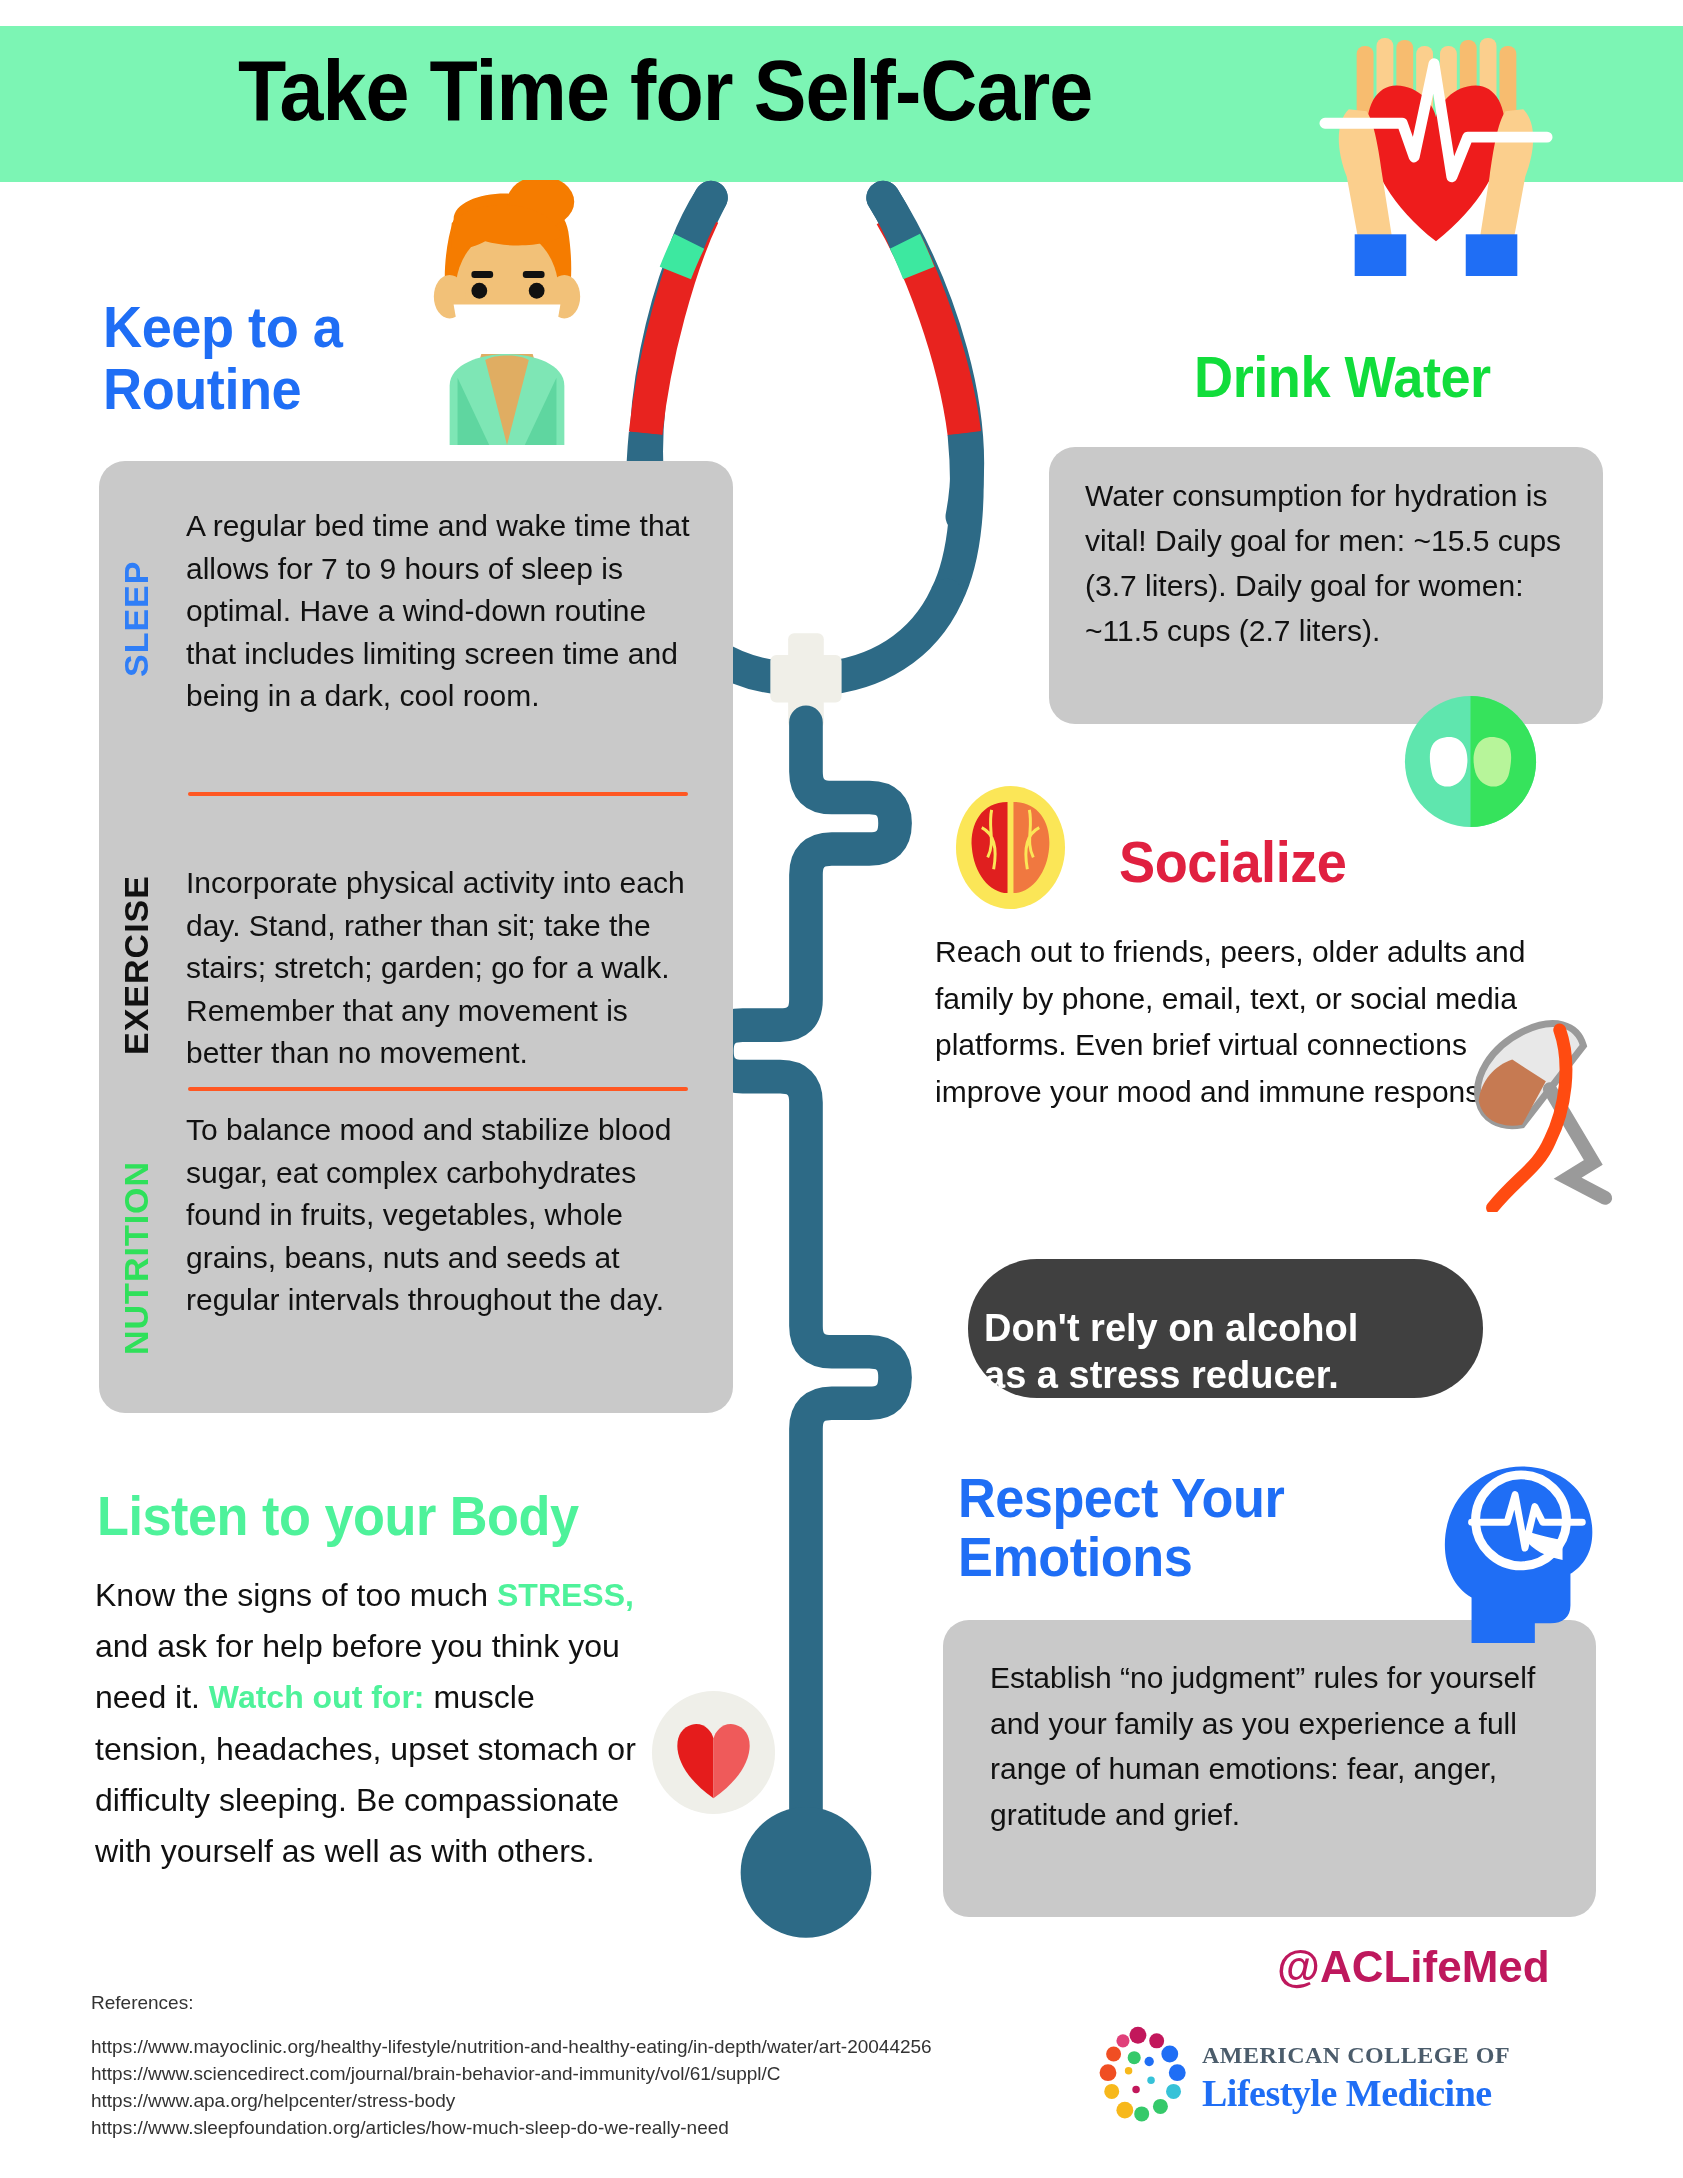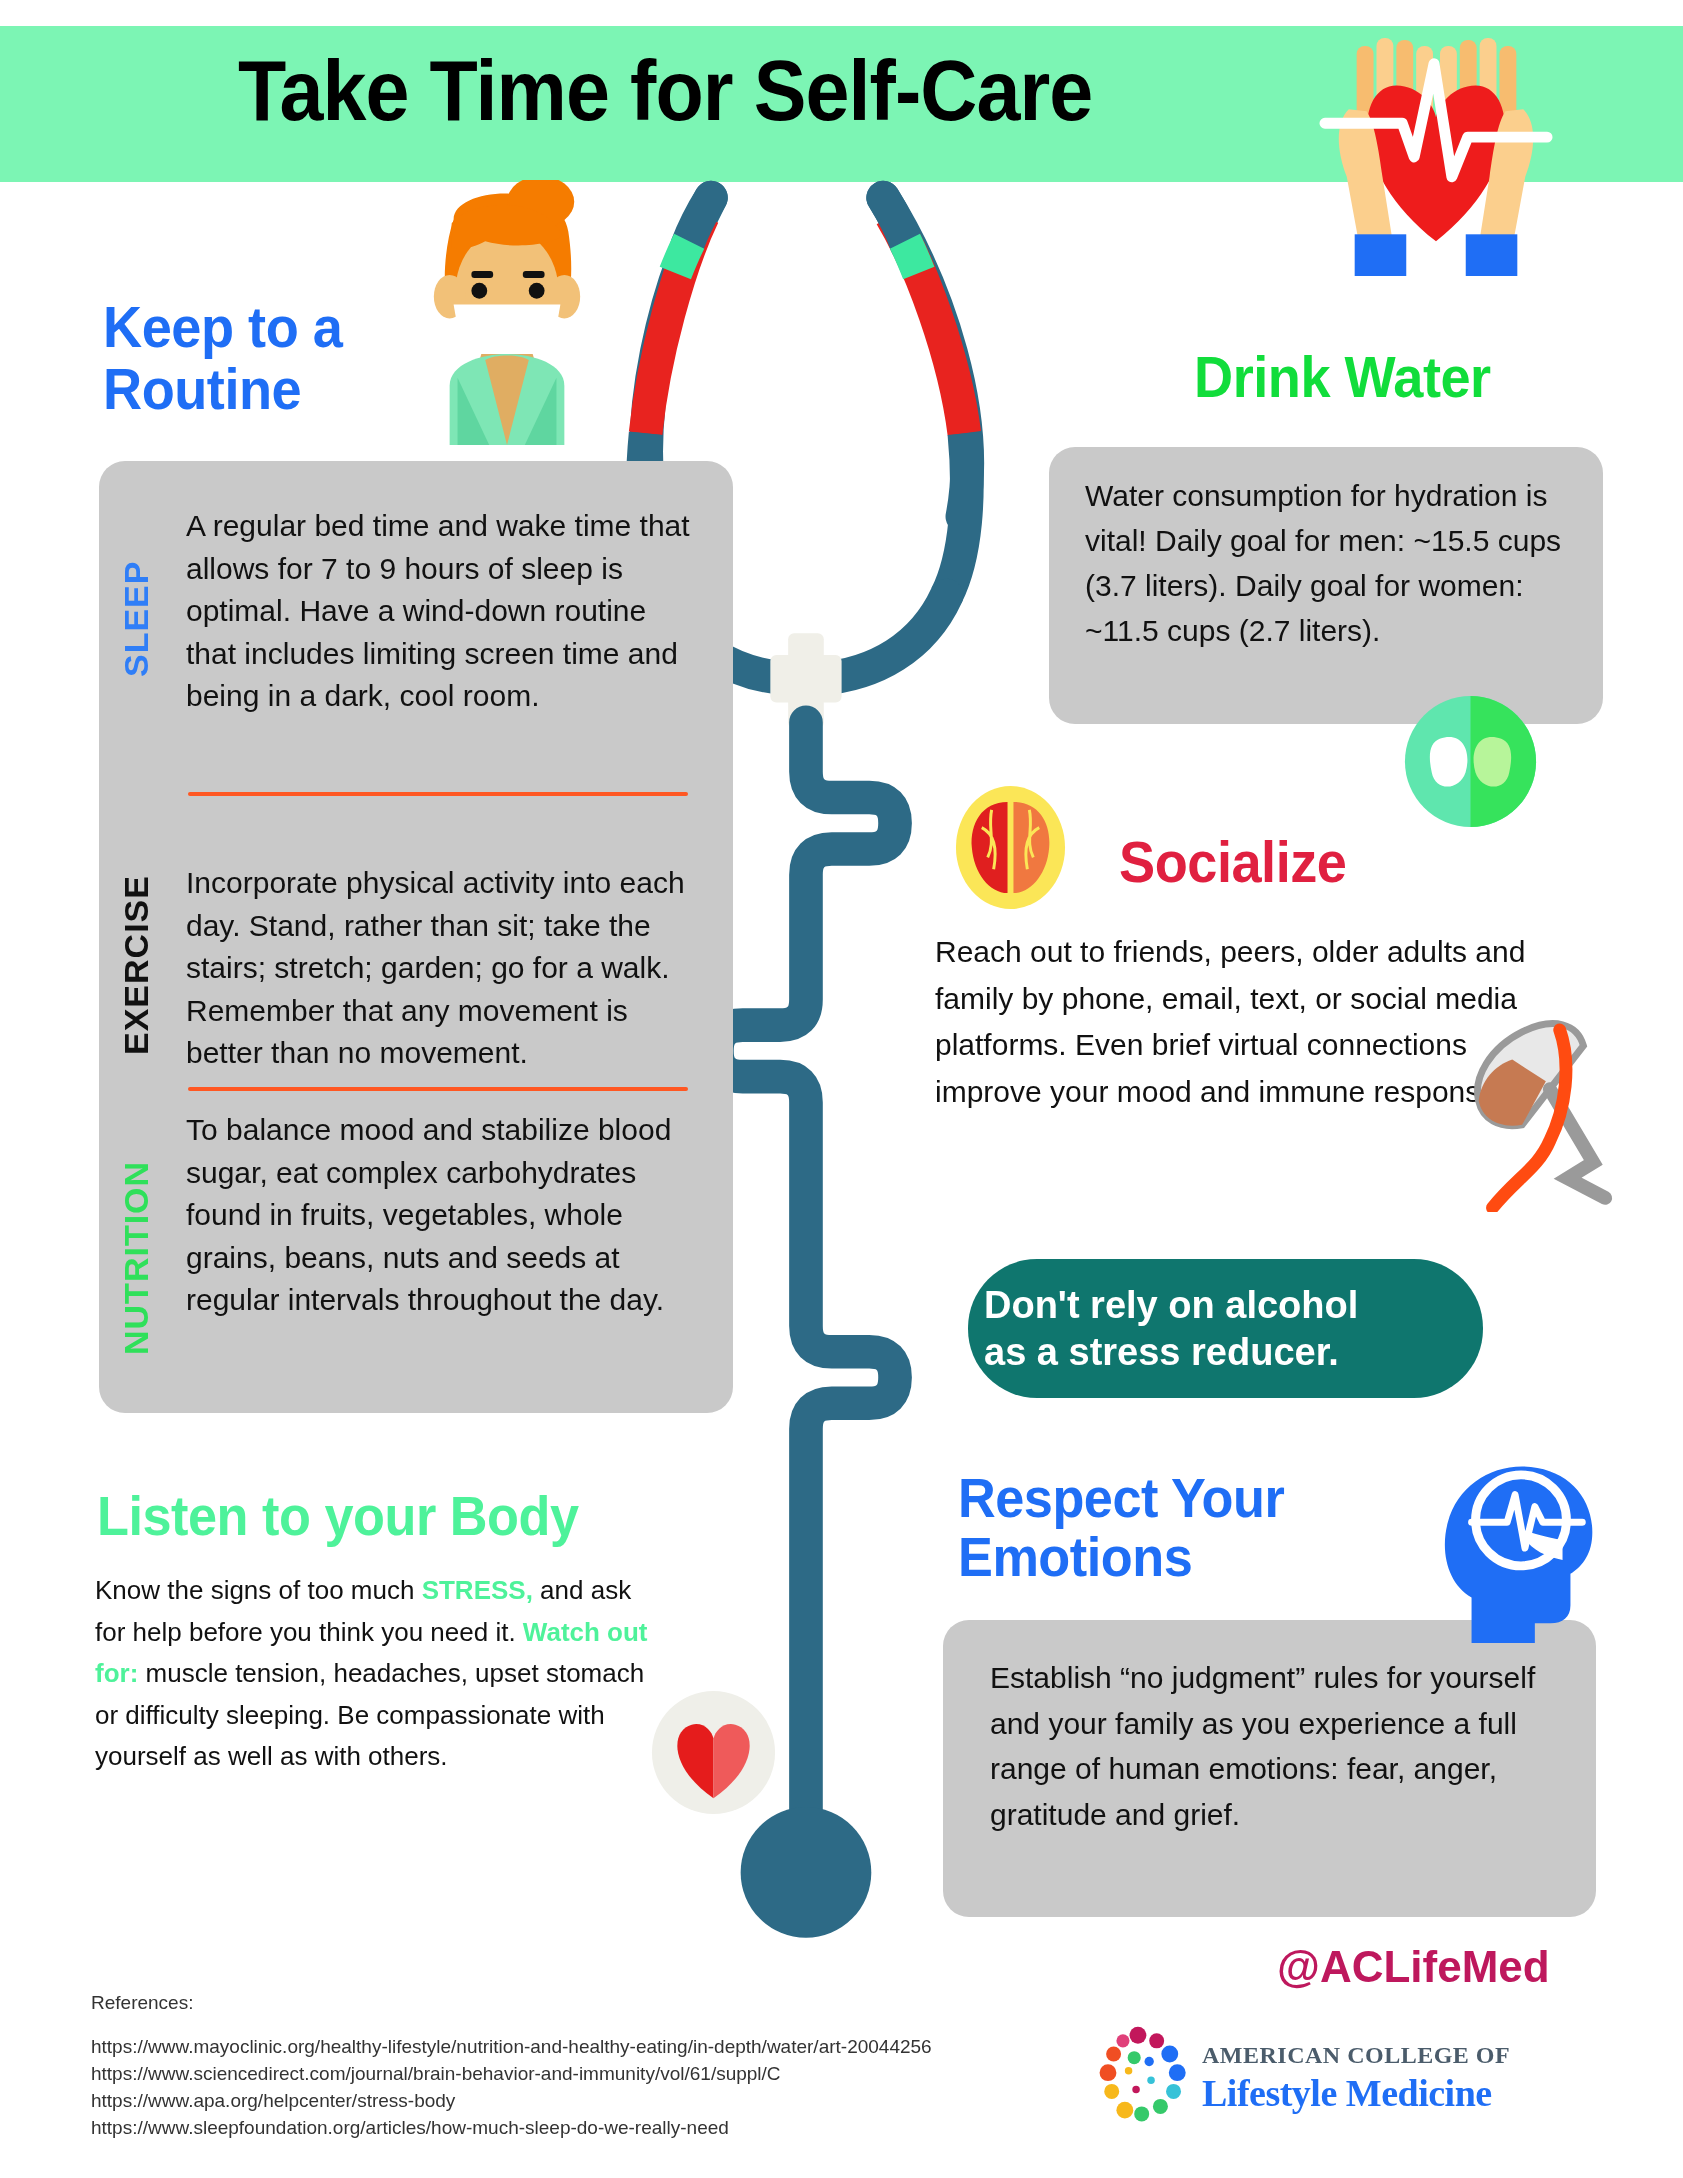--- a/index.html
+++ b/index.html
@@ -69,28 +69,28 @@
   #div-2       { left: 188px; top: 1087px; width: 500px; }
   #nutr-label  { left: 117px; top: 1114px; height: 287px; width: 46px; }
   #nutr-text   { left: 186px; top: 1109px; width: 495px; }
 
   
   #water-text  { position: absolute; left: 1085px; top: 473px;  width: 485px; font-size: 30px; line-height: 1.5; color: #111; }
   #social-text { position: absolute; left: 935px;  top: 929px;  width: 634px; font-size: 30px; line-height: 1.55; color: #111; }
   #emot-text   { position: absolute; left: 990px; top: 1655px; width: 564px; font-size: 30px; line-height: 1.52; color: #111; }
 
   
-  #listen-text { position: absolute; left: 95px; top: 1570px; width: 554px; font-size: 26px; line-height: 1.6; color: #111; }
+  #listen-text { position: absolute; left: 95px; top: 1570px; width: 554px; font-size: 32px; line-height: 1.6; color: #111; }
   #listen-text .hl { color: #4ef29a; font-weight: bold; }
 
   
   .alcohol {
     position: absolute; left: 968px; top: 1259px; width: 515px; height: 139px;
-    background: #0f766e; border-radius: 69px;
-    display: flex; align-items: center; justify-content: center;
+    background: #404040; border-radius: 69px;
+    display: flex; align-items: flex-end; justify-content: center;
   }
   .alcohol-txt {
     color: #fff; font-weight: bold; font-size: 38px; line-height: 1.22;
     text-align: left; white-space: pre-line;
     font-family: "Liberation Sans Narrow", "Liberation Sans", sans-serif;
     padding-left: 16px; width: 100%;
   }
 
   
   #refs { position: absolute; left: 91px; top: 1992px; width: 950px; }

